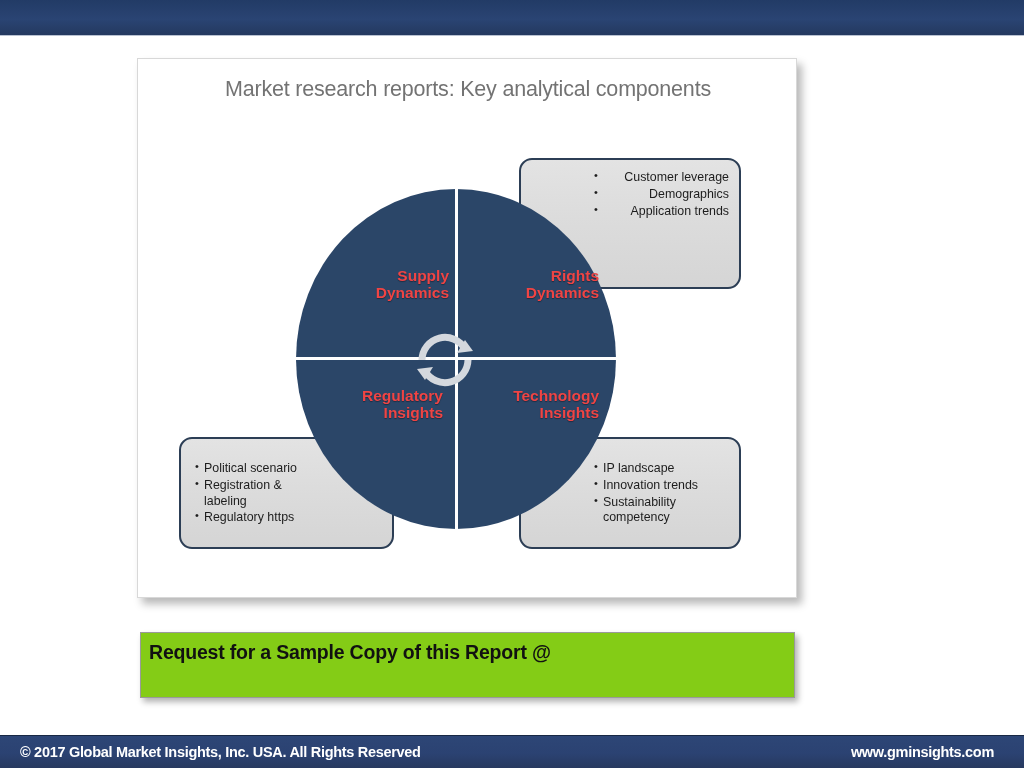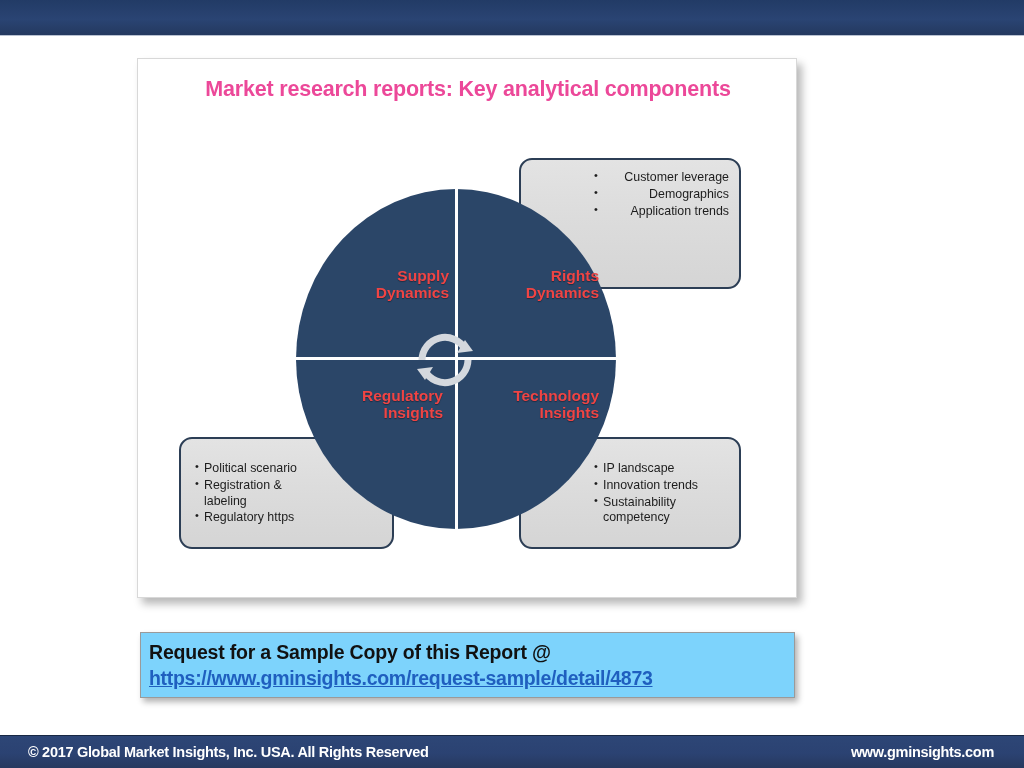--- a/index.html
+++ b/index.html
@@ -40,22 +40,22 @@
     box-sizing: border-box;
   }
 
   #diagram-title {
     position: absolute;
     left: 0;
     top: 18px;
     width: 660px;
     text-align: center;
     font-size: 21.5px;
-    font-weight: bold;
-    color: #ec4899;
+    font-weight: normal;
+    color: #737373;
     letter-spacing: -0.2px;
     font-family: "Liberation Sans", sans-serif;
   }
 
   
   .callout {
     position: absolute;
     background: linear-gradient(to bottom, #e3e3e3 0%, #dcdcdc 45%, #d5d5d5 100%);
     border: 2px solid #2c3e55;
     border-radius: 13px;
@@ -164,21 +164,21 @@
     background: #2c3e55;
   }
 
   
   #cta-box {
     position: absolute;
     left: 140px;
     top: 632px;
     width: 655px;
     height: 66px;
-    background: #7dd3fc;
+    background: #84cc16;
     border: 1px solid #9a9a9a;
     box-shadow: 3px 4px 6px rgba(0,0,0,0.30);
     box-sizing: border-box;
     padding: 8px 0 0 8px;
   }
   #cta-line1 {
     font-size: 19.5px;
     font-weight: bold;
     color: #111111;
     letter-spacing: -0.2px;
@@ -201,21 +201,21 @@
     left: 0;
     top: 735px;
     width: 1024px;
     height: 33px;
     background: linear-gradient(to bottom, #2d4676 0%, #2b4272 55%, #27395f 100%);
     border-top: 1px solid #182844;
     box-sizing: border-box;
   }
   #footer-copyright {
     position: absolute;
-    left: 28px;
+    left: 20px;
     top: 8px;
     font-size: 14.5px;
     font-weight: bold;
     color: #ffffff;
     letter-spacing: -0.3px;
     font-family: "Liberation Sans", sans-serif;
   }
   #footer-site {
     position: absolute;
     right: 30px;
@@ -302,19 +302,18 @@
       </g>
       <polygon points="56,16 64,27 48,29" fill="#d4d8de"></polygon>
       <polygon points="16,56 8,45 24,43" fill="#d4d8de"></polygon>
     </svg>
   </div>
 
 </div>
 
 <div id="cta-box">
   <div id="cta-line1">Request for a Sample Copy of this Report @</div>
-  <a id="cta-link" href="#">https://www.gminsights.com/request-sample/detail/4873</a>
 </div>
 
 <div id="footer-band">
   <div id="footer-copyright">© 2017 Global Market Insights, Inc. USA. All Rights Reserved</div>
   <div id="footer-site">www.gminsights.com</div>
 </div>
 
 </body></html>

